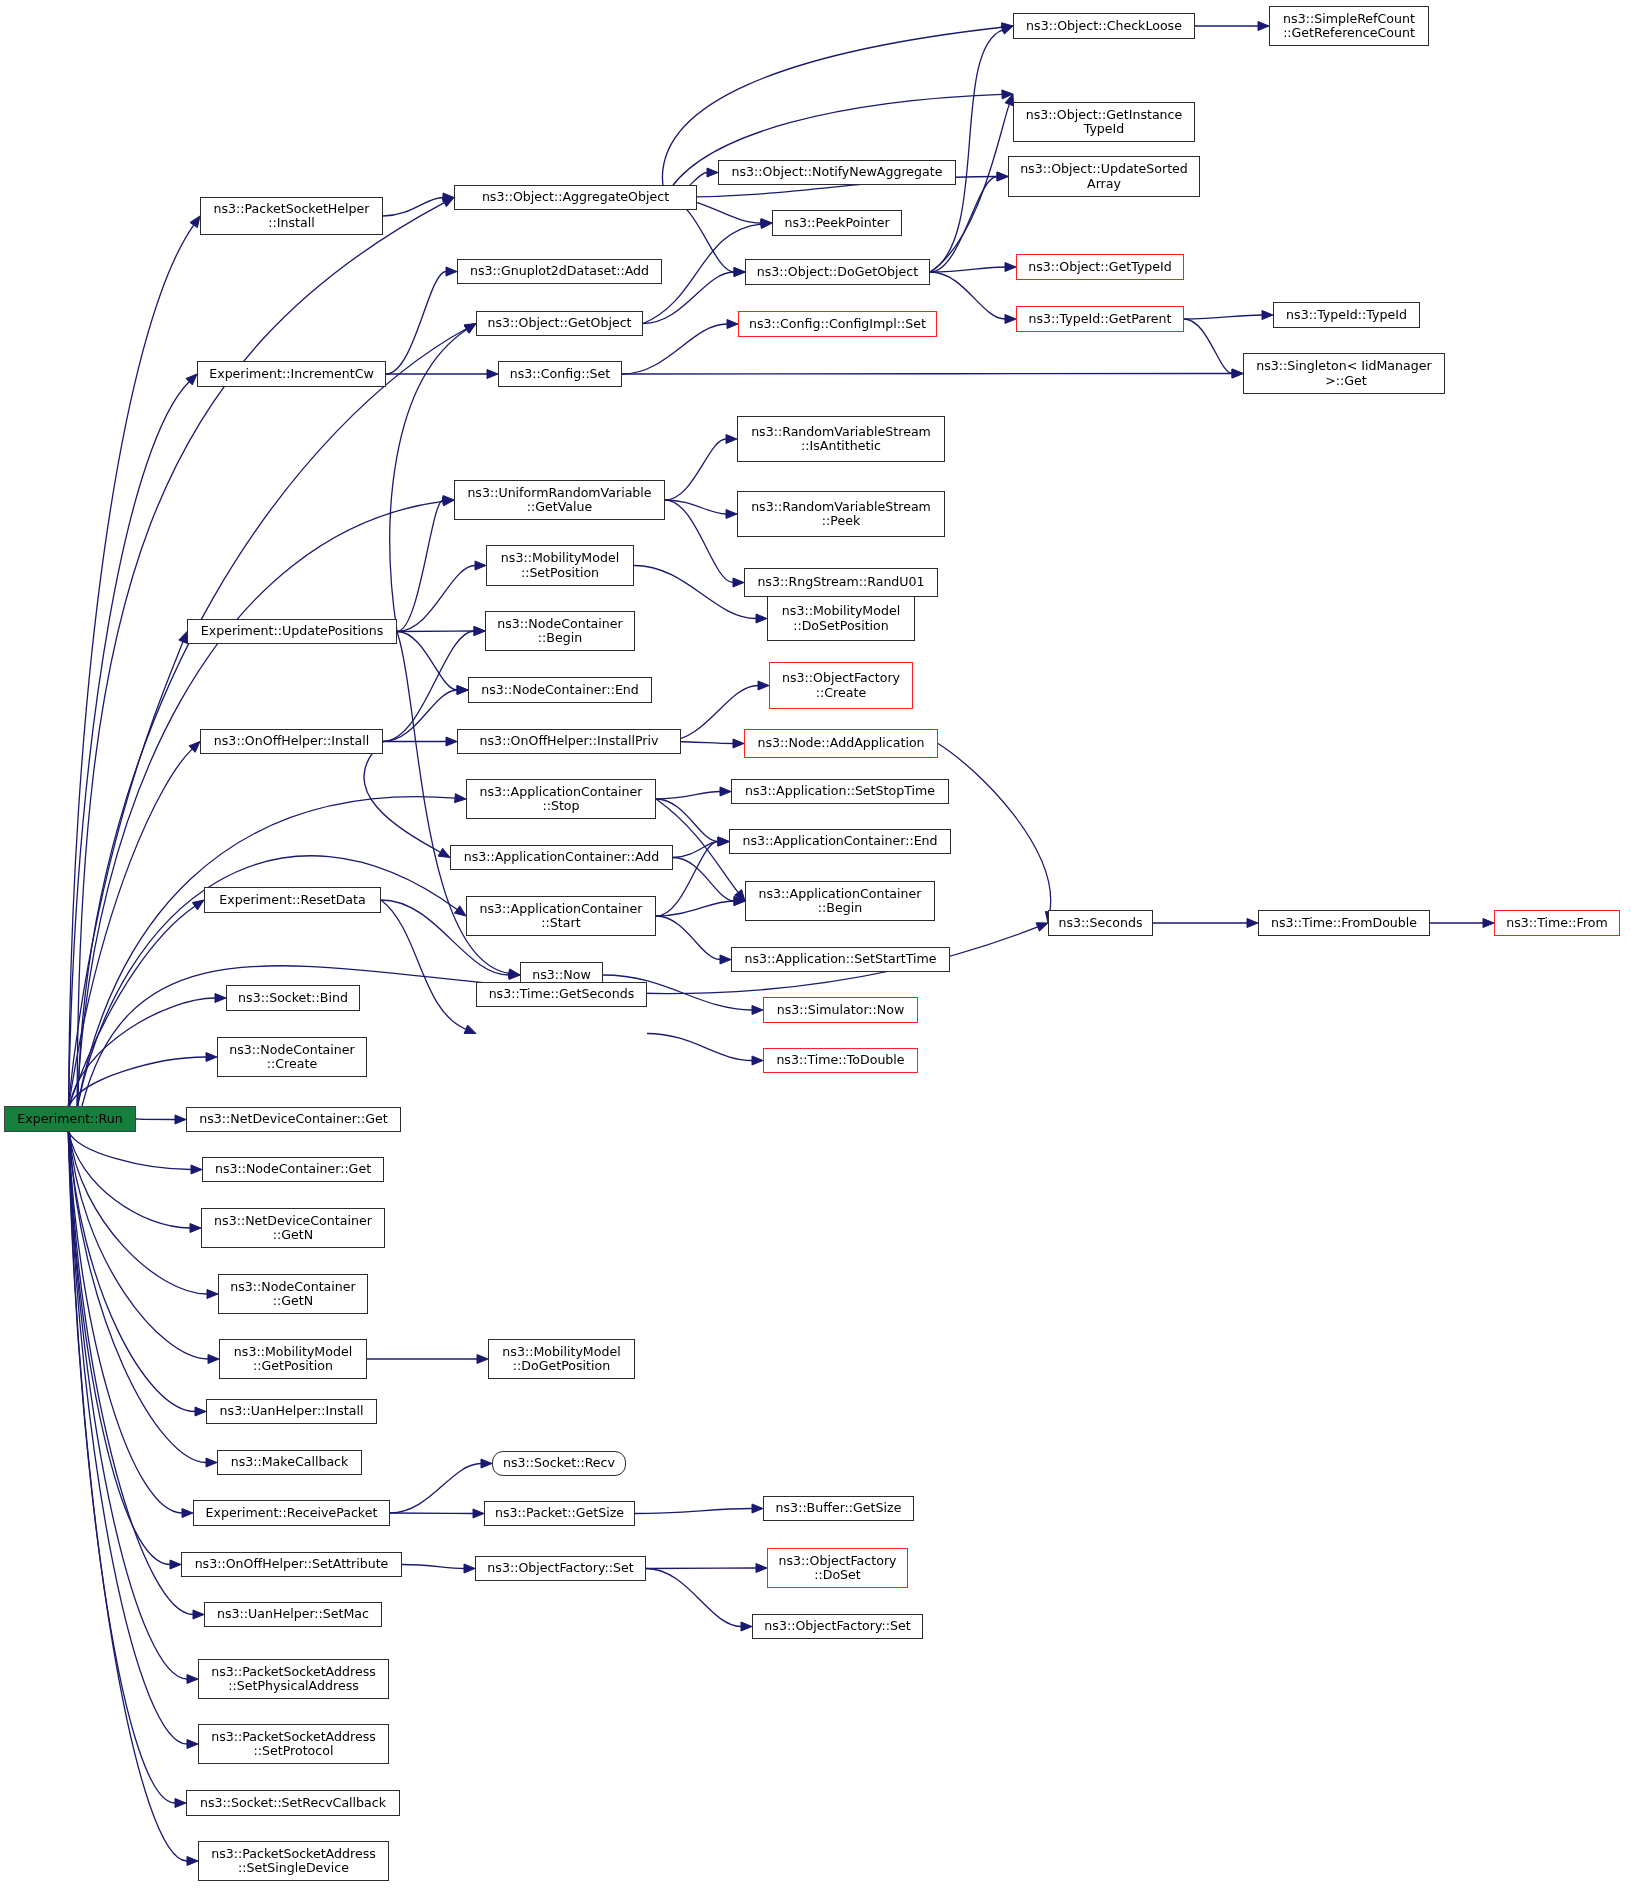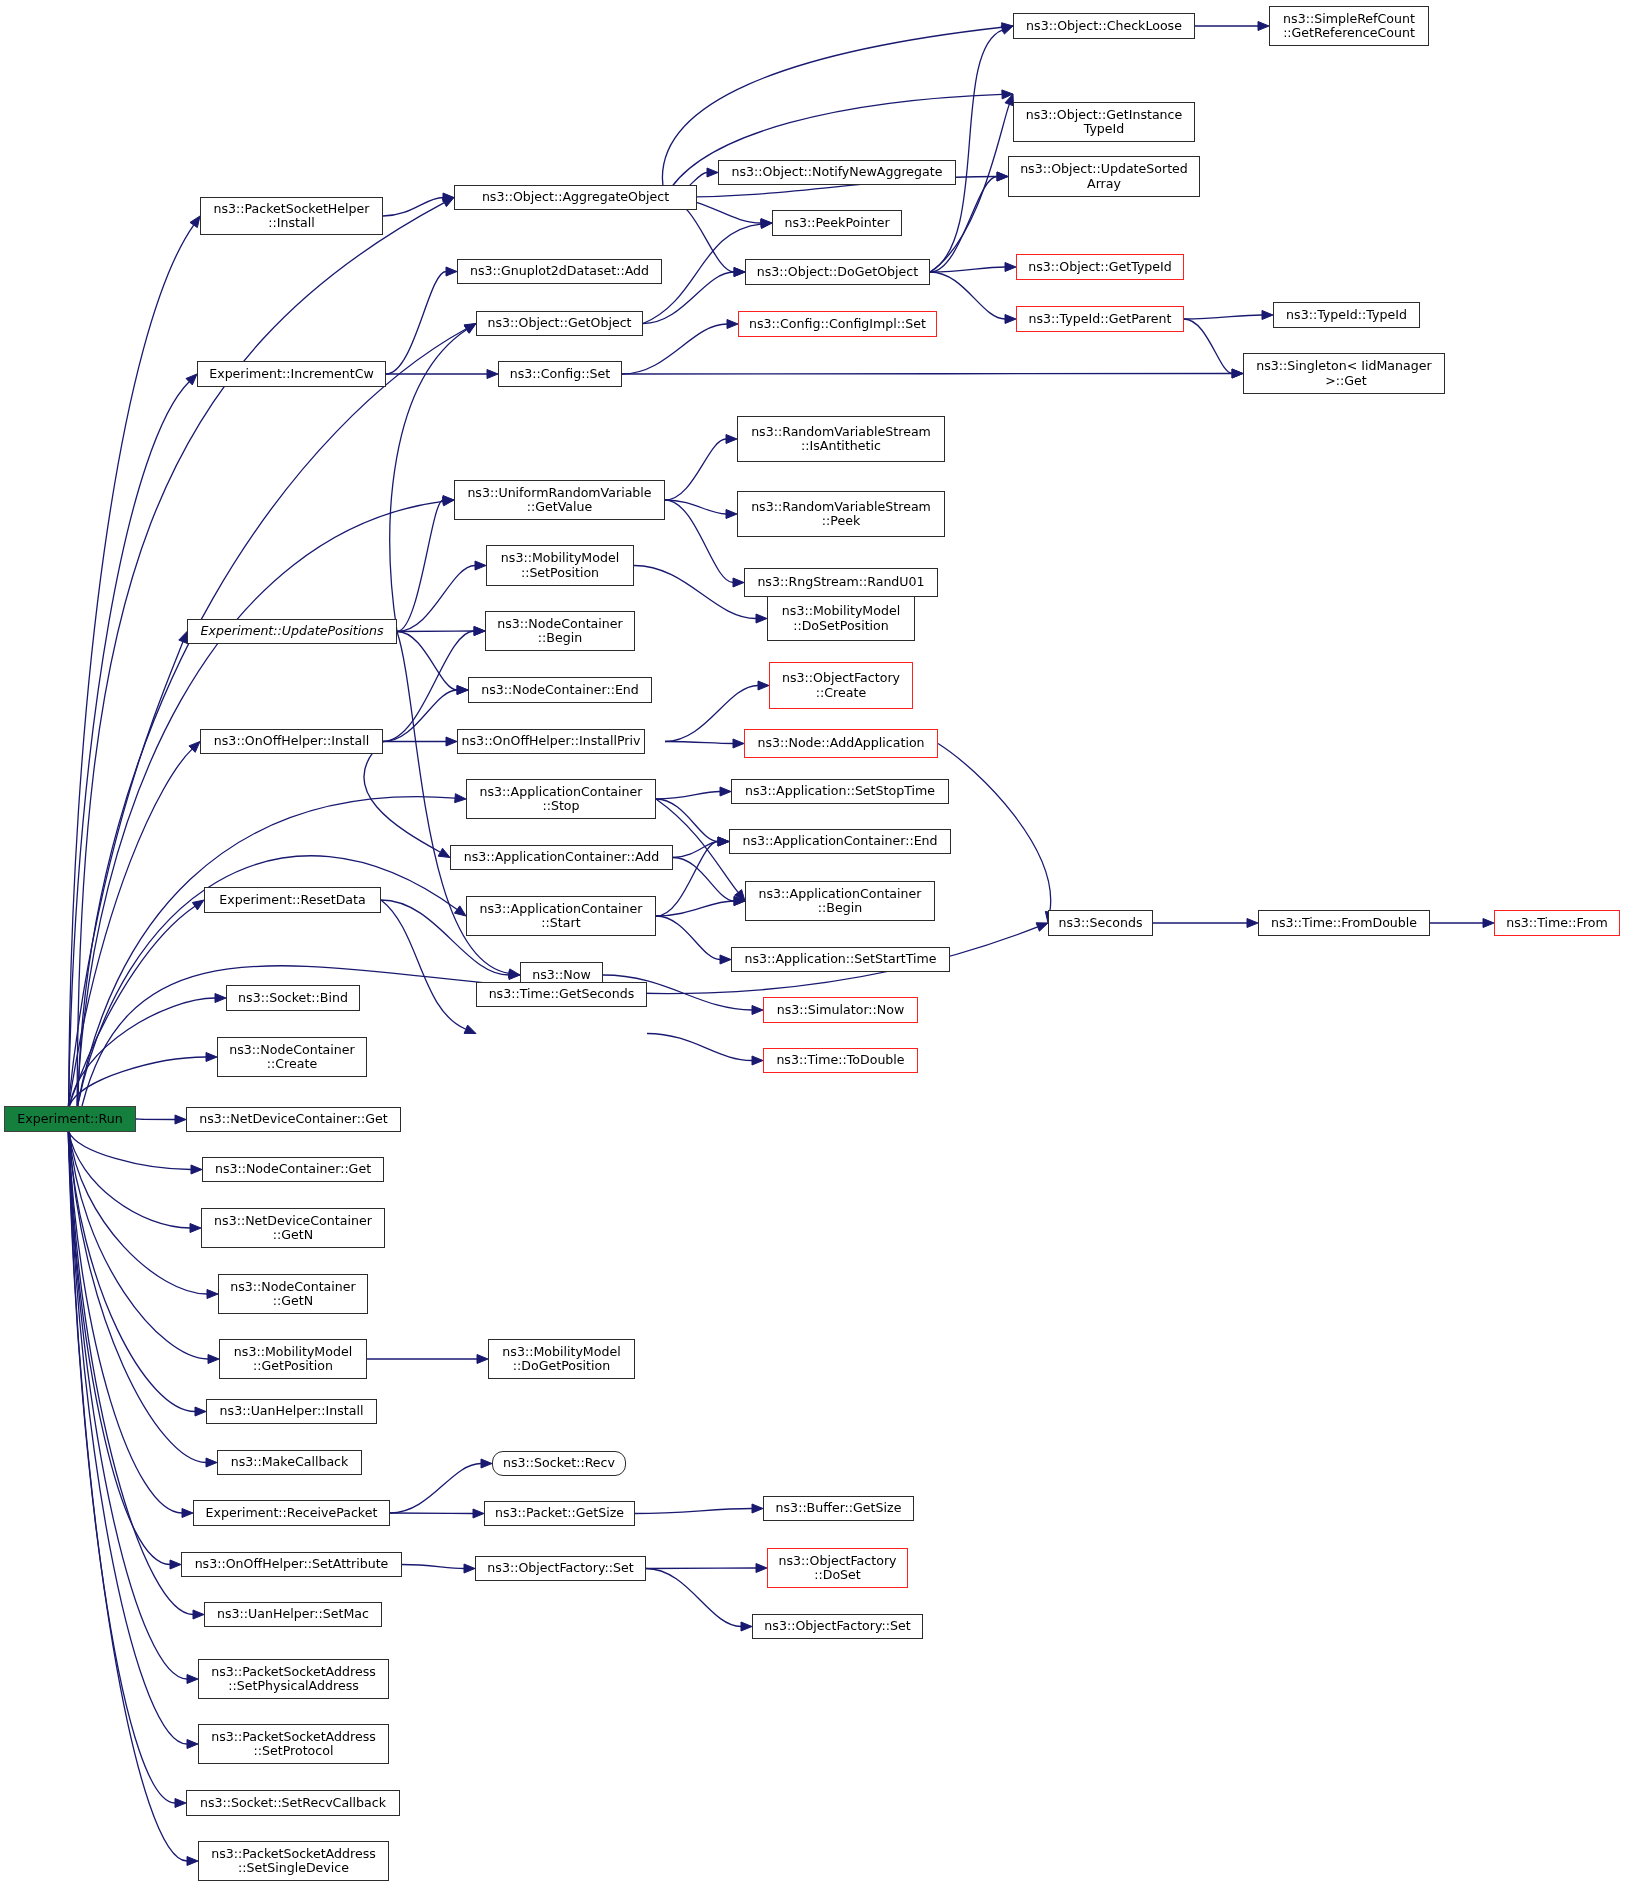--- a/index.html
+++ b/index.html
@@ -225,28 +225,28 @@
 ::GetValue</span></div>
       <div class="node" style="left: 737px; top: 416px; width: 208px; height: 46px;"><span>ns3::RandomVariableStream
 ::IsAntithetic</span></div>
       <div class="node" style="left: 737px; top: 491px; width: 208px; height: 46px;"><span>ns3::RandomVariableStream
 ::Peek</span></div>
       <div class="node" style="left: 744px; top: 568px; width: 194px; height: 29px;"><span>ns3::RngStream::RandU01</span></div>
       <div class="node" style="left: 486px; top: 545px; width: 148px; height: 41px;"><span>ns3::MobilityModel
 ::SetPosition</span></div>
       <div class="node" style="left: 767px; top: 596px; width: 148px; height: 45px;"><span>ns3::MobilityModel
 ::DoSetPosition</span></div>
-      <div class="node" style="left: 187px; top: 619px; width: 210px; height: 25px; font-style: italic;"><span>Experiment::UpdatePositions</span></div>
+      <div class="node" style="left: 187px; top: 619px; width: 210px; height: 25px;"><span>Experiment::UpdatePositions</span></div>
       <div class="node" style="left: 485px; top: 611px; width: 150px; height: 40px;"><span>ns3::NodeContainer
 ::Begin</span></div>
       <div class="node" style="left: 468px; top: 677px; width: 184px; height: 26px;"><span>ns3::NodeContainer::End</span></div>
       <div class="node external" style="left: 769px; top: 662px; width: 144px; height: 47px;"><span>ns3::ObjectFactory
 ::Create</span></div>
       <div class="node" style="left: 200px; top: 729px; width: 183px; height: 25px;"><span>ns3::OnOffHelper::Install</span></div>
-      <div class="node" style="left: 457px; top: 729px; width: 188px; height: 25px;"><span>ns3::OnOffHelper::InstallPriv</span></div>
+      <div class="node" style="left: 457px; top: 729px; width: 224px; height: 25px;"><span>ns3::OnOffHelper::InstallPriv</span></div>
       <div class="node external" style="left: 744px; top: 729px; width: 194px; height: 29px;"><span>ns3::Node::AddApplication</span></div>
       <div class="node" style="left: 466px; top: 779px; width: 190px; height: 40px;"><span>ns3::ApplicationContainer
 ::Stop</span></div>
       <div class="node" style="left: 731px; top: 779px; width: 218px; height: 25px;"><span>ns3::Application::SetStopTime</span></div>
       <div class="node" style="left: 450px; top: 845px; width: 223px; height: 25px;"><span>ns3::ApplicationContainer::Add</span></div>
       <div class="node" style="left: 729px; top: 829px; width: 222px; height: 25px;"><span>ns3::ApplicationContainer::End</span></div>
       <div class="node" style="left: 466px; top: 896px; width: 190px; height: 40px;"><span>ns3::ApplicationContainer
 ::Start</span></div>
       <div class="node" style="left: 745px; top: 881px; width: 190px; height: 40px;"><span>ns3::ApplicationContainer
 ::Begin</span></div>

